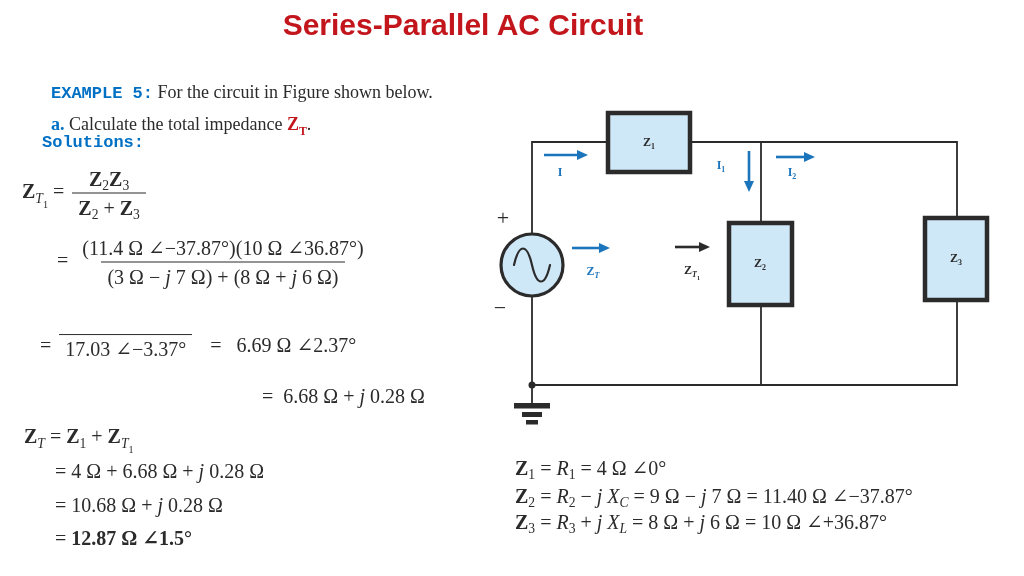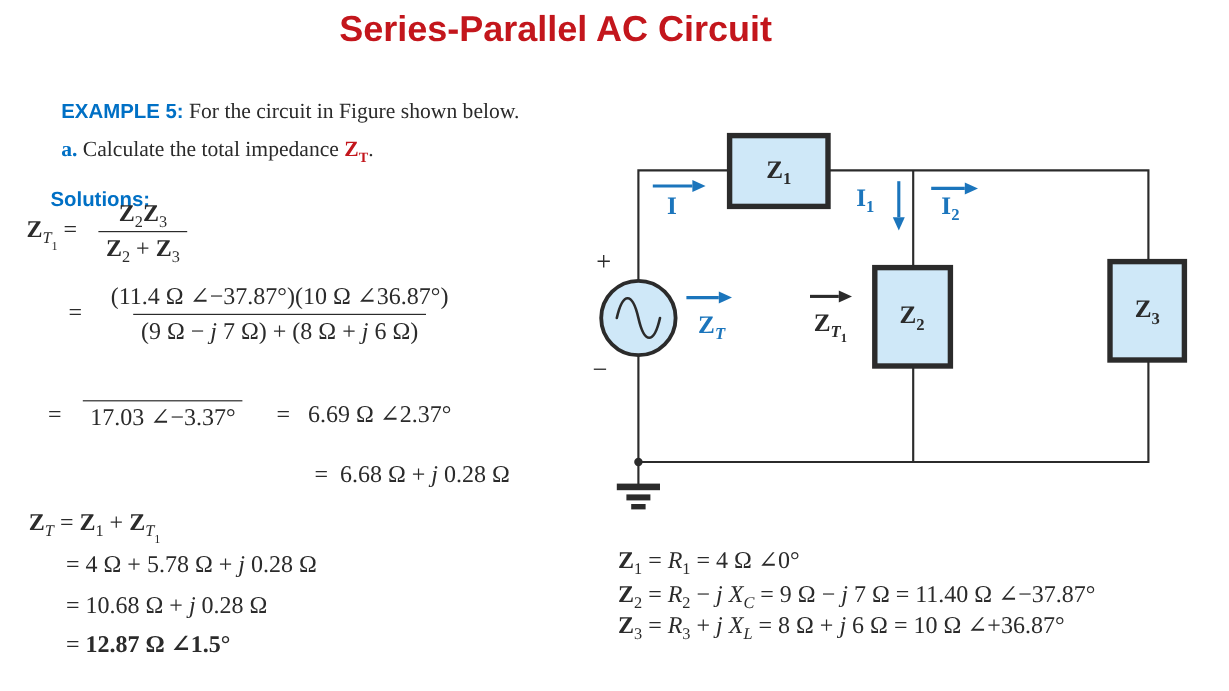--- a/index.html
+++ b/index.html
@@ -16,59 +16,59 @@
     background:#ffffff;color:var(--ink);
     font-family:"Liberation Serif","DejaVu Serif","DejaVu Sans",serif;
   }
   .title{
     position:absolute;top:8px;left:0;width:926px;text-align:center;
     font-family:"Liberation Sans","DejaVu Sans",sans-serif;
     font-weight:700;font-size:30px;color:var(--title-red);
   }
   .line{position:absolute;white-space:pre;font-size:18px}
   .sans-blue{
-    font-family:Liberation Sans, sans-serif;
-    font-weight:700;color:var(--heading-blue);font-size:17px;margin-top:24px;
+    font-family:Liberation Mono, monospace;
+    font-weight:700;color:var(--heading-blue);font-size:17px;
   }
   .serif-blue-bold{font-weight:700;color:var(--heading-blue)}
   .zt-red{font-weight:700;color:var(--title-red)}
   .zt-red sub{font-size:66%;font-weight:700}
 
   
   .eq-line{
     position:absolute;white-space:pre;font-size:20px;line-height:1.25;
     color:var(--ink);transform:translateY(-50%);
   }
   .tk-n{font-style:normal}
   .tk-b{font-weight:700}
   .tk-i{font-style:italic}
   .tk-sub{font-size:68%;vertical-align:-0.35em;line-height:0}
   .tk-sub .tk-sub{font-size:75%;vertical-align:-0.55em}
   .frac{
     display:inline-flex;flex-direction:column;align-items:center;
-    vertical-align:middle;text-align:center;margin:0 13px;line-height:1.2;
+    vertical-align:middle;text-align:center;margin:0 3px;line-height:1.2;
   }
   .frac .num{padding:0 6px 2px}
   .frac .den{border-top:1.7px solid var(--ink);padding:2px 6px 0}
 
   
   #circuit{position:absolute;left:480px;top:95px;width:540px;height:345px}
   #circuit svg{position:absolute;left:0;top:0}
   svg .wire{fill:none;stroke:var(--ink);stroke-width:1.8px}
   svg .comp{fill:var(--box-fill);stroke:var(--ink);stroke-width:4.5px}
   svg .src{fill:var(--box-fill);stroke:var(--ink);stroke-width:3.2px}
   svg .sine{fill:none;stroke:var(--ink);stroke-width:2.2px;stroke-linecap:round}
   svg .ab{stroke:var(--arrow-blue);stroke-width:2.6px}
   svg .abh{fill:var(--arrow-blue);stroke:none}
   svg .ak{stroke:var(--ink);stroke-width:2.6px}
   svg .akh{fill:var(--ink);stroke:none}
   svg .gnd{fill:var(--ink);stroke:none}
   .clabel{
     position:absolute;transform:translate(-50%,-50%);
-    font-weight:700;font-size:21px;color:var(--ink);white-space:pre;line-height:1;
+    font-weight:700;font-size:12px;color:var(--ink);white-space:pre;line-height:1;
   }
   .clabel sub{font-size:66%;font-weight:700;line-height:0}
   .clabel sub sub{font-size:75%;line-height:0}
   .blue{color:var(--arrow-blue)}
   .it{font-style:italic}
   .sign{font-size:22px;font-weight:400}
   .e-label{
     position:absolute;left:58px;top:245px;transform:none;
     font-size:20px;color:var(--ink);white-space:pre;line-height:1;
   }
@@ -84,25 +84,25 @@
 </div>
 
 <div class="line" style="left:42px;top:93px">
   <span class="serif-blue-bold">a.</span><span> Calculate the total impedance </span><span class="zt-red"><span>Z</span><sub>T</sub></span><span>.</span>
 </div>
 
 <div class="line sans-blue" style="left:42px;top:133px">Solutions:</div>
 
 <div id="eq-left">
     <div class="eq-line" style="left: 22px; top: 193px;"><span class="tk-b">Z</span><span class="tk-sub"><span class="tk-i">T</span><span class="tk-sub"><span class="tk-n">1</span></span></span><span class="tk-n"> = </span><span class="frac"><span class="num"><span class="tk-b">Z</span><span class="tk-sub"><span class="tk-n">2</span></span><span class="tk-b">Z</span><span class="tk-sub"><span class="tk-n">3</span></span></span><span class="den"><span class="tk-b">Z</span><span class="tk-sub"><span class="tk-n">2</span></span><span class="tk-n"> + </span><span class="tk-b">Z</span><span class="tk-sub"><span class="tk-n">3</span></span></span></span></div>
-    <div class="eq-line" style="left: 57px; top: 262px;"><span class="tk-n">= </span><span class="frac"><span class="num"><span class="tk-n">(11.4 Ω ∠−37.87°)(10 Ω ∠36.87°)</span></span><span class="den"><span class="tk-n">(9 Ω − </span><span class="tk-i">j</span><span class="tk-n"> 7 Ω) + (8 Ω + </span><span class="tk-i">j</span><span class="tk-n"> 6 Ω)</span></span></span></div>
+    <div class="eq-line" style="left: 57px; top: 262px;"><span class="tk-n">= </span><span class="frac"><span class="num"><span class="tk-n">(11.4 Ω ∠−37.87°)(10 Ω ∠36.87°)</span></span><span class="den"><span class="tk-n">(3 Ω − </span><span class="tk-i">j</span><span class="tk-n"> 7 Ω) + (8 Ω + </span><span class="tk-i">j</span><span class="tk-n"> 6 Ω)</span></span></span></div>
     <div class="eq-line" style="left: 40px; top: 347px;"><span class="tk-n">= </span><span class="frac"><span class="den"><span class="tk-n">17.03 ∠−3.37°</span></span></span><span class="tk-n">   =   6.69 Ω ∠2.37°</span></div>
     <div class="eq-line" style="left: 262px; top: 396px; font-family: Liberation Serif, serif;"><span class="tk-n">=  6.68 Ω + </span><span class="tk-i">j</span><span class="tk-n"> 0.28 Ω</span></div>
     <div class="eq-line" style="left: 24px; top: 437px;"><span class="tk-b">Z</span><span class="tk-sub"><span class="tk-i">T</span></span><span class="tk-n"> = </span><span class="tk-b">Z</span><span class="tk-sub"><span class="tk-n">1</span></span><span class="tk-n"> + </span><span class="tk-b">Z</span><span class="tk-sub"><span class="tk-i">T</span><span class="tk-sub"><span class="tk-n">1</span></span></span></div>
-    <div class="eq-line" style="left: 55px; top: 471px;"><span class="tk-n">= 4 Ω + 5.78 Ω + </span><span class="tk-i">j</span><span class="tk-n"> 0.28 Ω</span></div>
+    <div class="eq-line" style="left: 55px; top: 471px;"><span class="tk-n">= 4 Ω + 6.68 Ω + </span><span class="tk-i">j</span><span class="tk-n"> 0.28 Ω</span></div>
     <div class="eq-line" style="left: 55px; top: 505px;"><span class="tk-n">= 10.68 Ω + </span><span class="tk-i">j</span><span class="tk-n"> 0.28 Ω</span></div>
     <div class="eq-line" style="left: 55px; top: 538px;"><span class="tk-n">= </span><span class="tk-b">12.87 Ω ∠1.5°</span></div>
   </div>
 <div id="eq-right">
     <div class="eq-line" style="left: 515px; top: 468px;"><span class="tk-b">Z</span><span class="tk-sub"><span class="tk-n">1</span></span><span class="tk-n"> = </span><span class="tk-i">R</span><span class="tk-sub"><span class="tk-n">1</span></span><span class="tk-n"> = 4 Ω ∠0°</span></div>
     <div class="eq-line" style="left: 515px; top: 496px;"><span class="tk-b">Z</span><span class="tk-sub"><span class="tk-n">2</span></span><span class="tk-n"> = </span><span class="tk-i">R</span><span class="tk-sub"><span class="tk-n">2</span></span><span class="tk-n"> − </span><span class="tk-i">j</span><span class="tk-n"> </span><span class="tk-i">X</span><span class="tk-sub"><span class="tk-i">C</span></span><span class="tk-n"> = 9 Ω − </span><span class="tk-i">j</span><span class="tk-n"> 7 Ω = 11.40 Ω ∠−37.87°</span></div>
     <div class="eq-line" style="left: 515px; top: 522px;"><span class="tk-b">Z</span><span class="tk-sub"><span class="tk-n">3</span></span><span class="tk-n"> = </span><span class="tk-i">R</span><span class="tk-sub"><span class="tk-n">3</span></span><span class="tk-n"> + </span><span class="tk-i">j</span><span class="tk-n"> </span><span class="tk-i">X</span><span class="tk-sub"><span class="tk-i">L</span></span><span class="tk-n"> = 8 Ω + </span><span class="tk-i">j</span><span class="tk-n"> 6 Ω = 10 Ω ∠+36.87°</span></div>
   </div>
 
 <div id="circuit">

